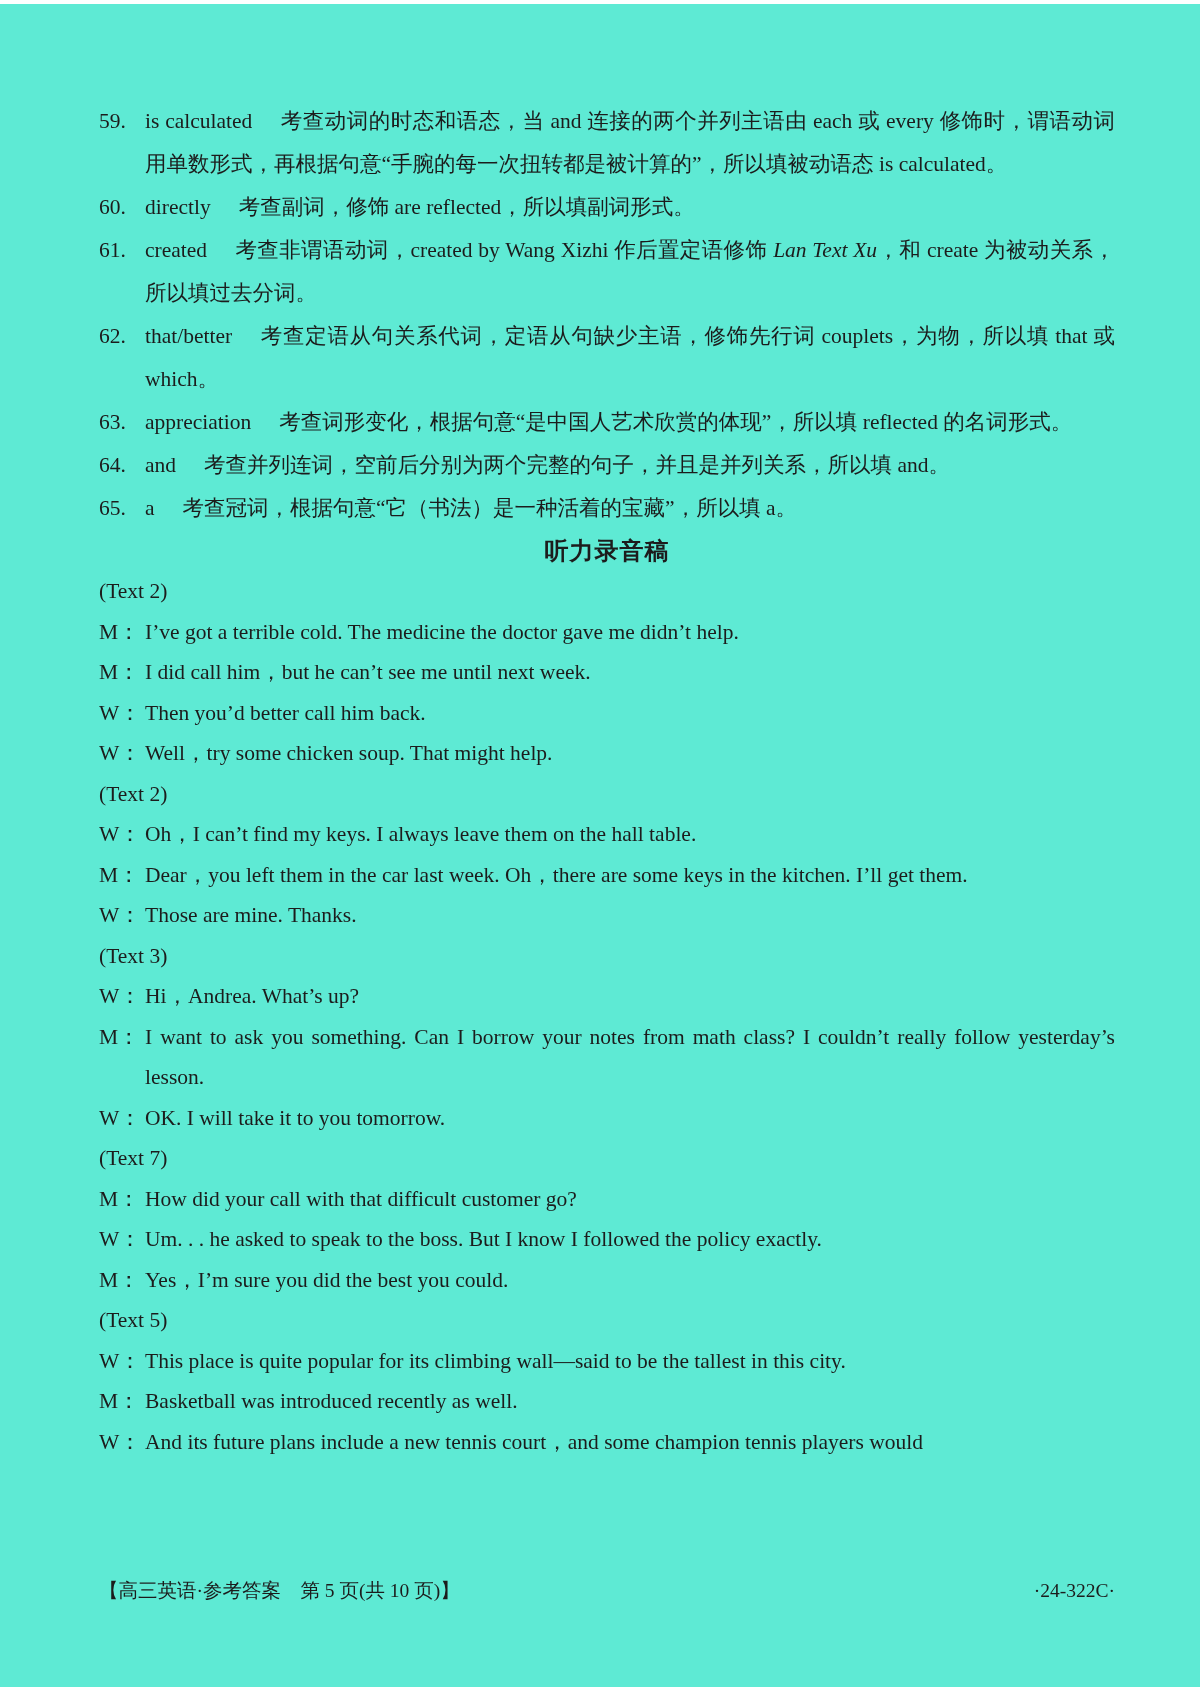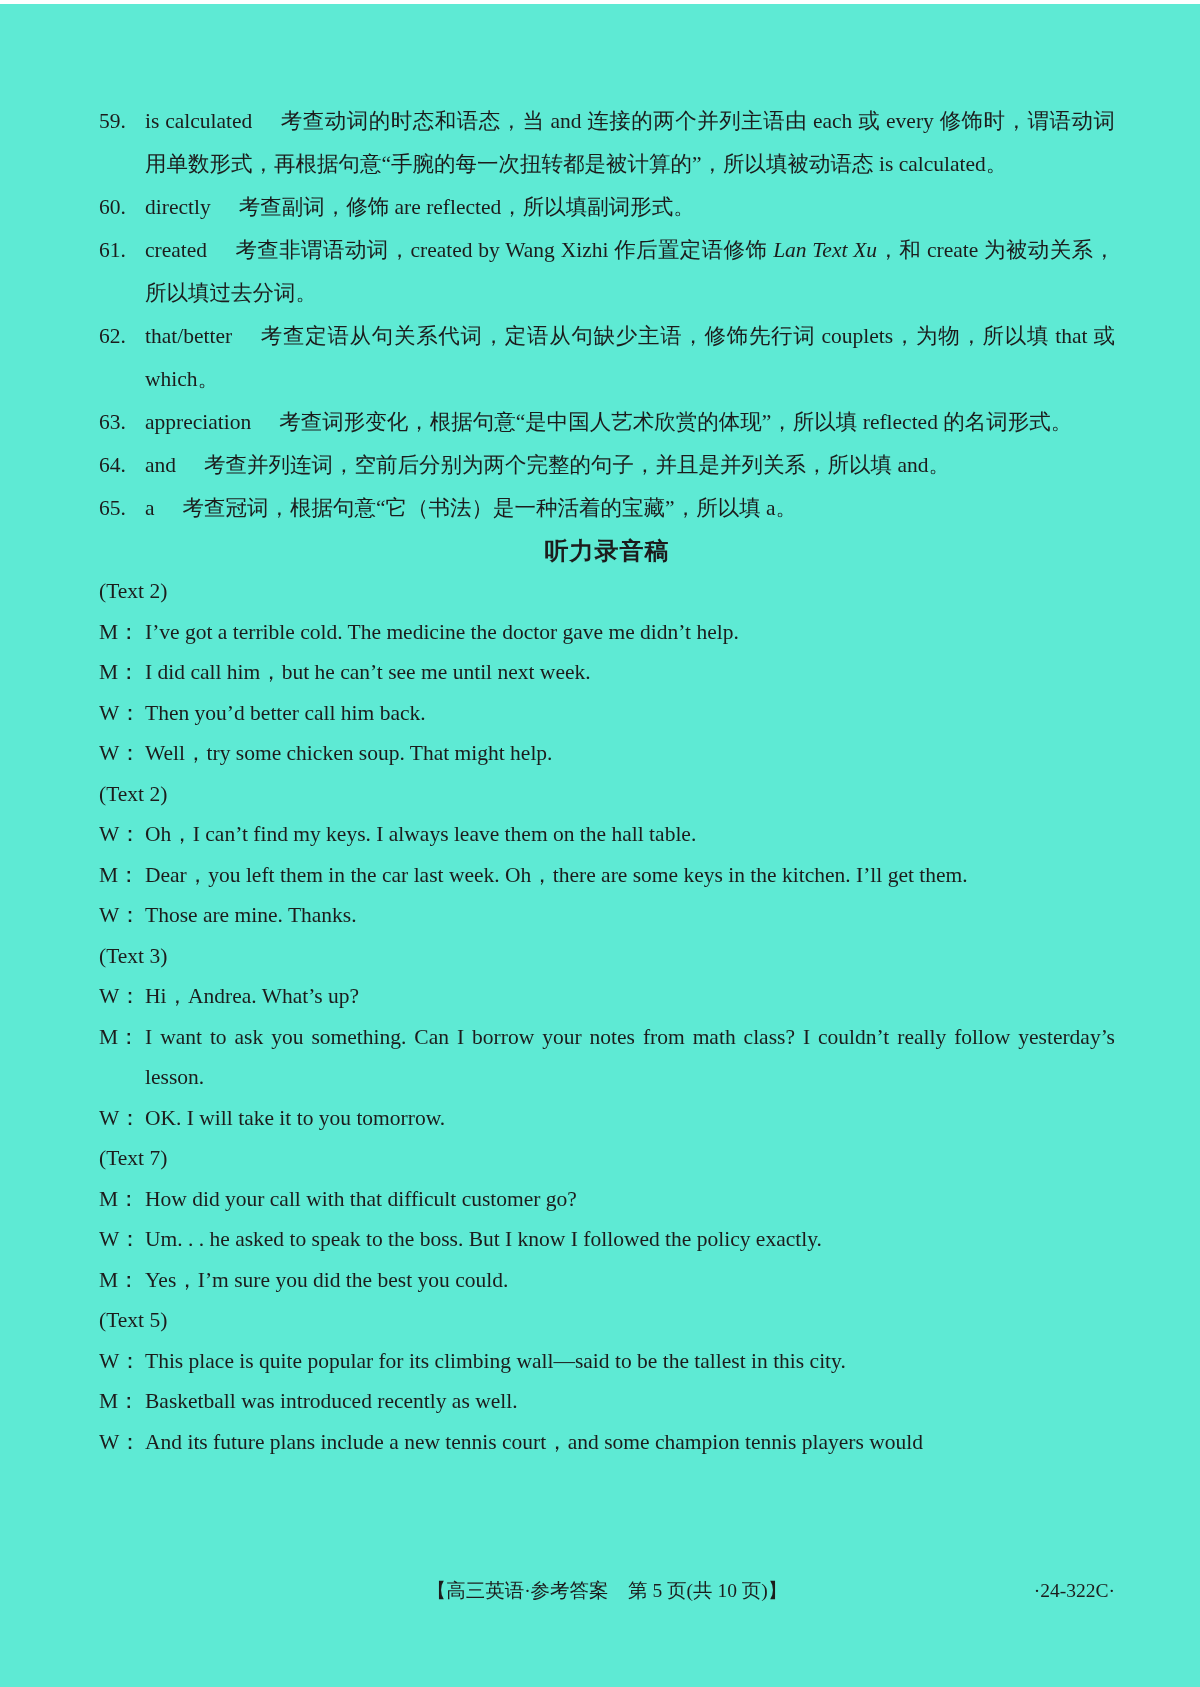--- a/index.html
+++ b/index.html
@@ -67,21 +67,21 @@
   .footer {
     position: absolute;
     top: 1572px;
     left: 99px;
     right: 85px;
     font-size: 19.5px;
     line-height: 30px;
   }
   .footer-center {
     display: block;
-    text-align: center;
+    text-align: left;
   }
   .footer-right {
     position: absolute;
     right: 0;
     top: 0;
     text-align: right;
   }
 </style>
 </head>
 <body>

